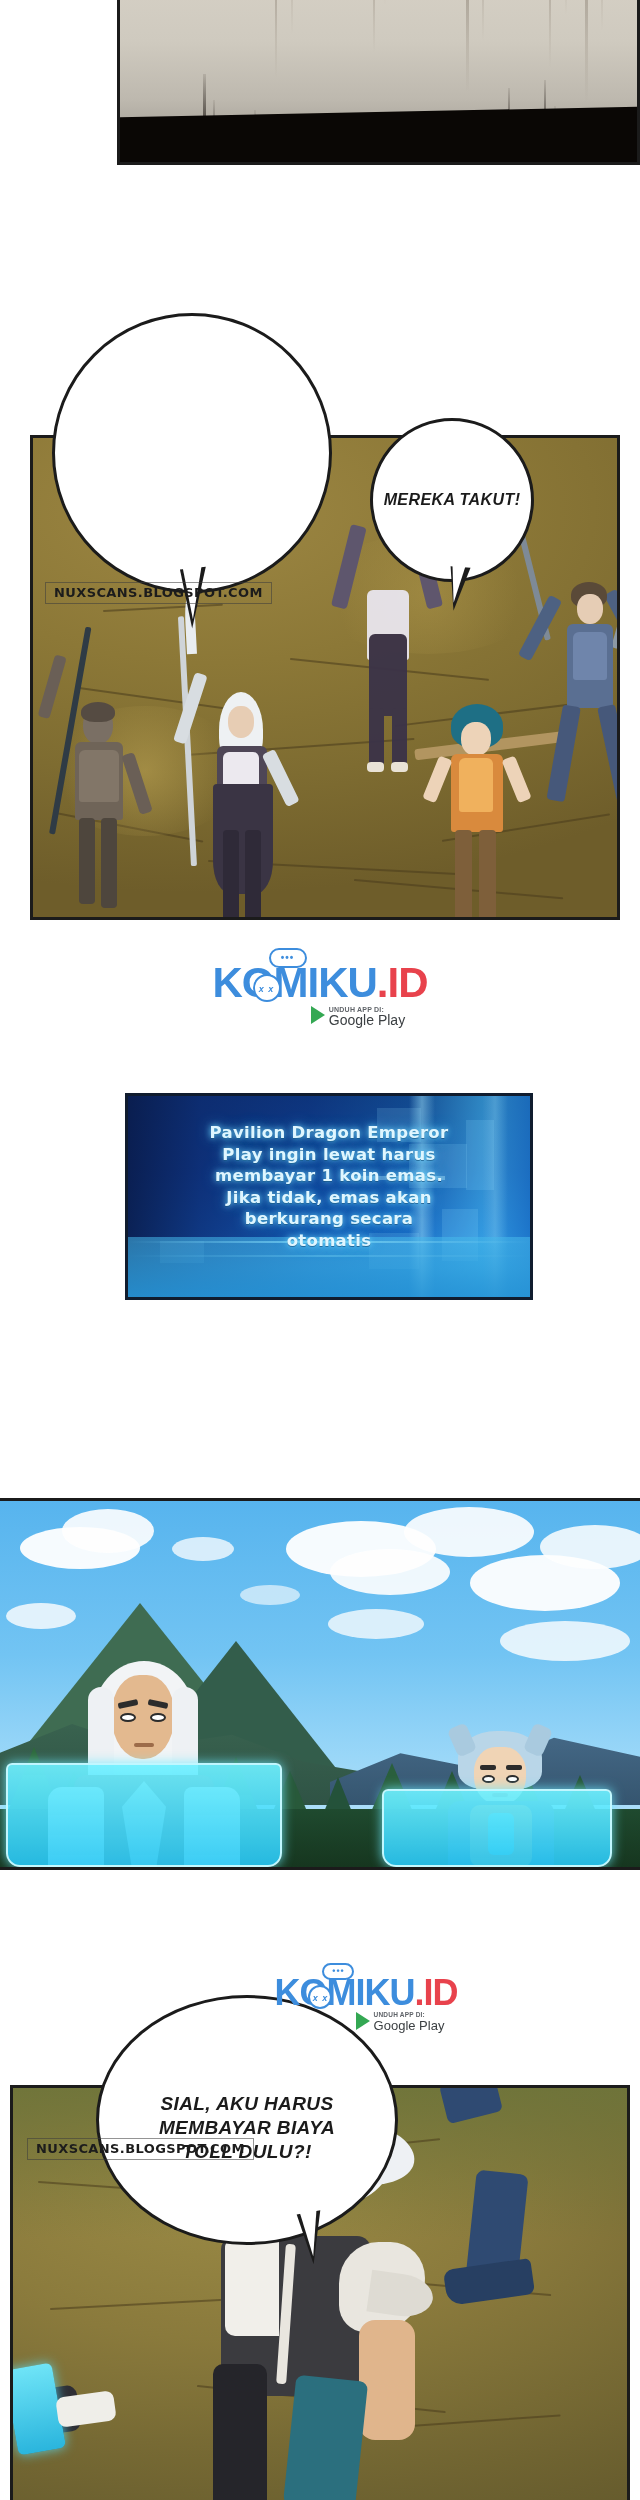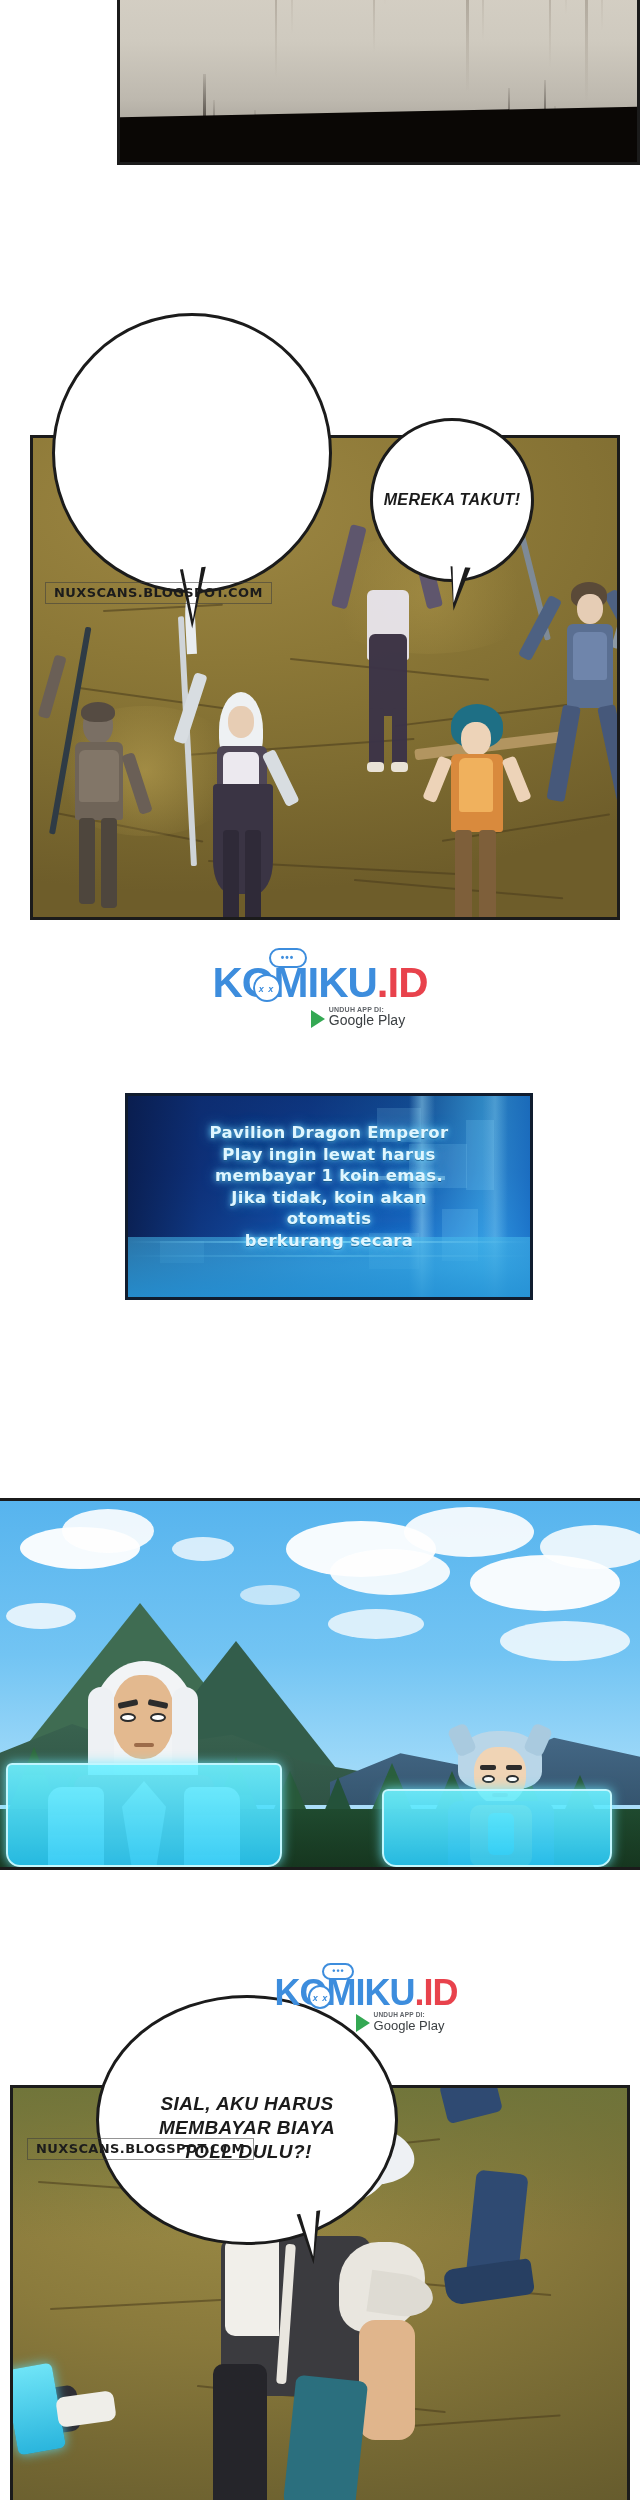--- a/index.html
+++ b/index.html
@@ -96,21 +96,21 @@
   .komiku .face .eyes {
     font-size: 9px; color: #3d8ddd; letter-spacing: 1px; line-height: 1;
     transform: translateY(1px);
     font-style: italic;
   }
   .komiku .minibubble {
     position: absolute; background: #fff; border: 2px solid #3d8ddd;
     border-radius: 10px; display: flex; align-items: center; justify-content: center;
     color: #3d8ddd; letter-spacing: 1px;
   }
-  .gp-row { display: flex; align-items: flex-end; justify-content: center; gap: 4px; }
+  .gp-row { display: flex; align-items: flex-start; justify-content: center; gap: 4px; }
   .gp-tri {
     width: 0; height: 0;
     border-style: solid;
     border-width: 9px 0 9px 14px;
     border-color: transparent transparent transparent #34a853;
     position: relative;
   }
   .gp-text { text-align: left; line-height: 1.05; }
   .gp-small { color: #5f6368; font-weight: 700; letter-spacing: .2px; }
   .gp-big { color: #3c4043; font-weight: 400; }
@@ -355,23 +355,23 @@
     <div class="vglow" style="left:70%"></div>
     <div class="vglow" style="left:88%;opacity:.6"></div>
     <div class="hline" style="top:72%"></div>
     <div class="hline" style="top:79%;opacity:.55"></div>
     <div style="position:absolute;left:0;right:0;bottom:0;height:30%;background:linear-gradient(180deg, rgba(70,185,235,.55), rgba(40,150,215,.9));"></div>
 
     <div id="sys-text">
       <div>Pavilion Dragon Emperor</div>
       <div>Play ingin lewat harus</div>
       <div>membayar 1 koin emas.</div>
-      <div>Jika tidak, koin akan</div>
+      <div>Jika tidak, emas akan</div>
+      <div>berkurang secara</div>
       <div>otomatis</div>
-      <div>berkurang secara</div>
     </div>
   </div>
 
   <div class="panel" id="panel-landscape">
 
     <div class="cloud" style="left:20px;top:26px;width:120px;height:42px;opacity:.95"></div>
     <div class="cloud" style="left:62px;top:8px;width:92px;height:44px;opacity:.9"></div>
     <div class="cloud" style="left:6px;top:102px;width:70px;height:26px;opacity:.8"></div>
     <div class="cloud" style="left:172px;top:36px;width:62px;height:24px;opacity:.75"></div>
     <div class="cloud" style="left:286px;top:20px;width:150px;height:56px;opacity:.95"></div>

